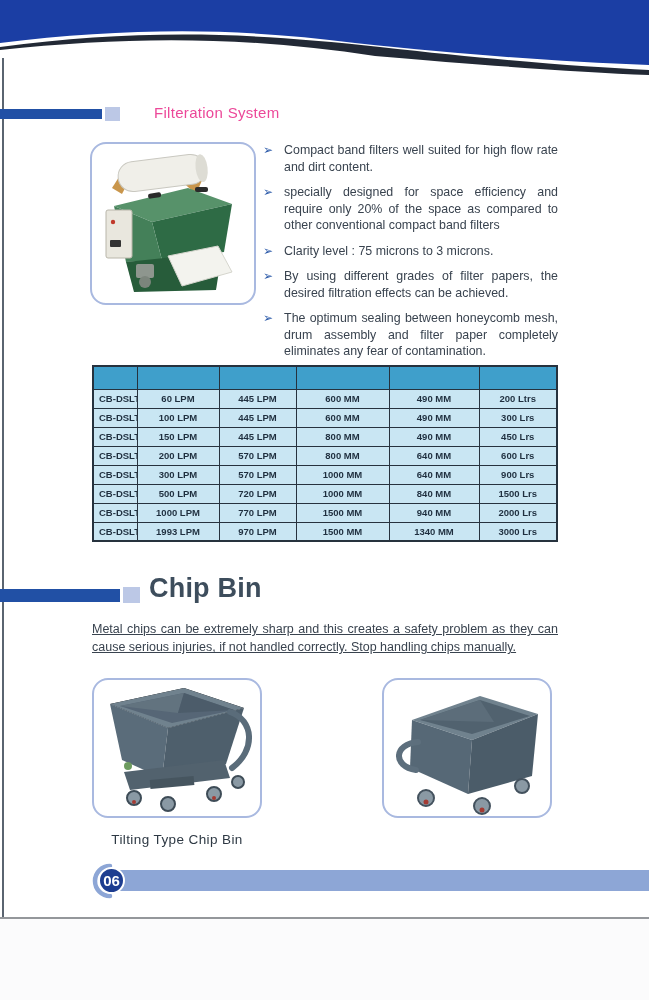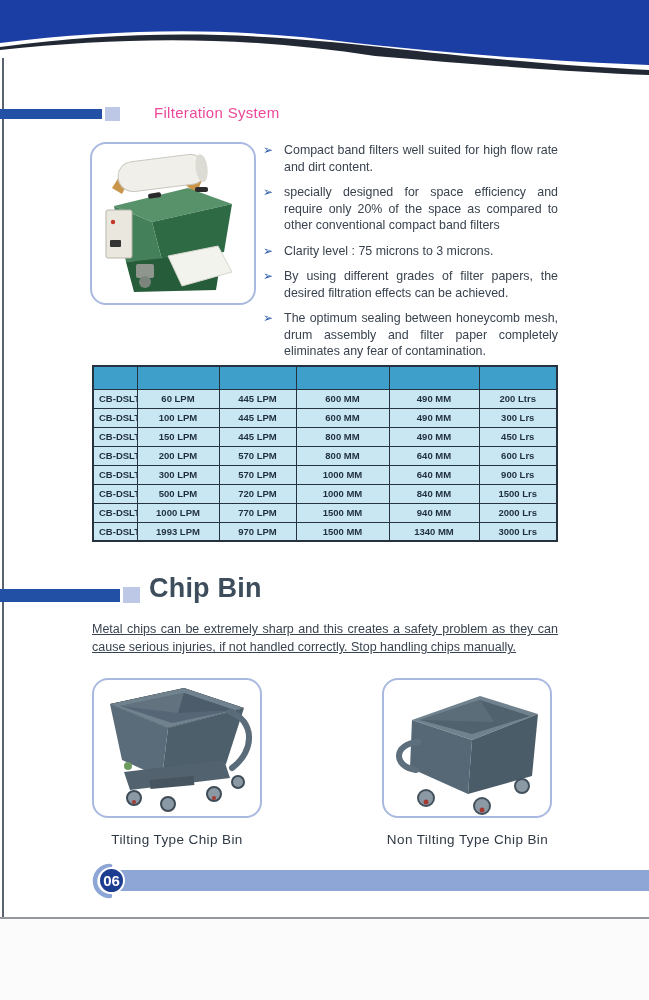--- a/index.html
+++ b/index.html
@@ -302,21 +302,20 @@
 
       <circle cx="42" cy="118" r="8" fill="#8a99a4" stroke="#44525e" stroke-width="2"></circle>
       <circle cx="98" cy="126" r="8" fill="#8a99a4" stroke="#44525e" stroke-width="2"></circle>
       <circle cx="138" cy="106" r="7" fill="#8a99a4" stroke="#44525e" stroke-width="2"></circle>
       <circle cx="98" cy="130" r="2.5" fill="#a43b33"></circle>
       <circle cx="42" cy="122" r="2.5" fill="#a43b33"></circle>
     </svg>
   </div>
 
   <div class="caption caption-1">Tilting Type Chip Bin</div>
-  <div class="caption caption-2">Non Tilting Type Chip Bin</div>
 
   <div class="footer-bar"></div>
   <svg class="badge-crescent" width="36" height="36" viewBox="0 0 36 36">
     <path d="M26,3 A15,15 0 0 0 26,33" fill="none" stroke="#8da6d6" stroke-width="4.5" stroke-linecap="round"></path>
   </svg>
   <div class="page-badge">06</div>
 
   <div class="page-bottom-strip"></div>
 </div>
 

